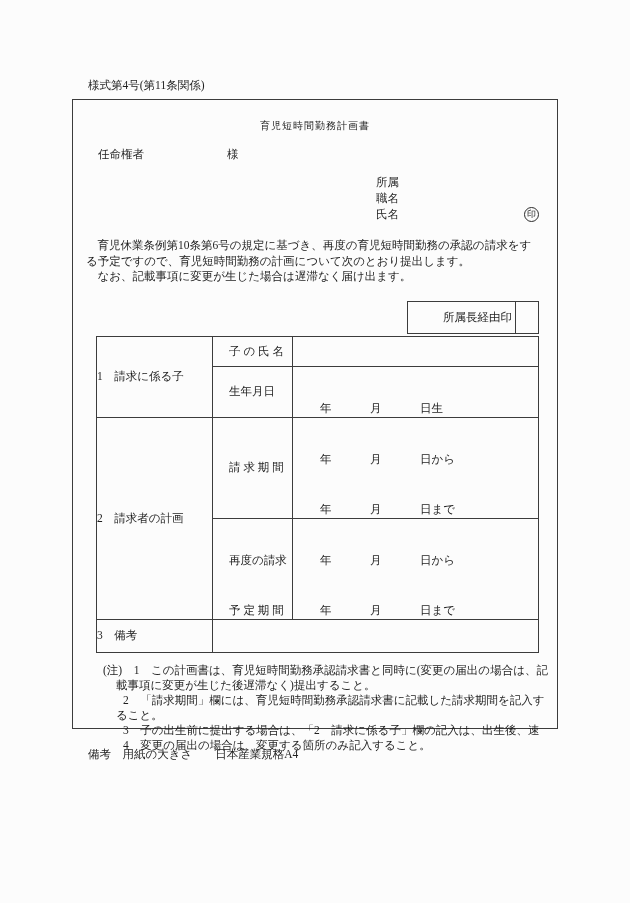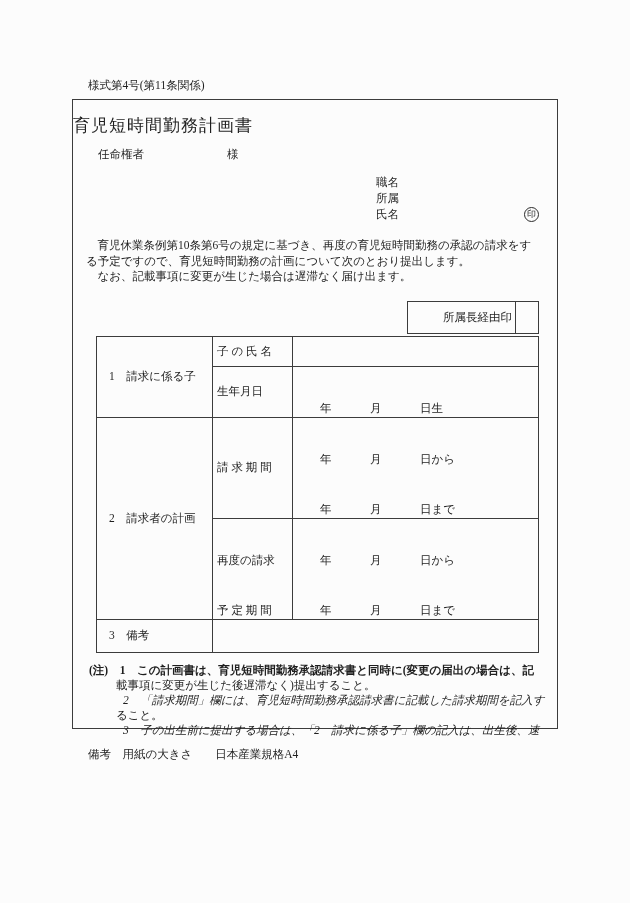--- a/index.html
+++ b/index.html
@@ -17,21 +17,21 @@
   .form-number { padding: 78px 0 6px 88px; }
 
   .form-box {
     margin-left: 72px;
     width: 486px;
     height: 630px;
     border: 1px solid #3c3c3c;
     padding-top: 18px;
   }
 
-  .title { font-size: 17px; line-height: 16px; letter-spacing: 1px; }
+  .title { text-align: center; font-size: 10px; line-height: 16px; letter-spacing: 1px; }
 
   .date-line { margin-top: 20px; text-align: right; padding-right: 17px; line-height: 16px; }
   .dl-y { margin-left: 30px; }
   .dl-m { margin-left: 34px; }
   .dl-d { margin-left: 26px; }
 
   .addressee { margin-top: 12px; margin-left: 25px; line-height: 16px; }
   .honorific { margin-left: 80px; }
 
   .applicant { margin-top: 12px; margin-left: 303px; width: 176px; }
@@ -60,30 +60,30 @@
   }
   .stamp-value { flex: 1; }
 
   table.main-table {
     margin-top: 2px; margin-left: 23px;
     border-collapse: collapse;
     width: 442px;
     table-layout: fixed;
   }
   .main-table td { border: 1px solid #3c3c3c; vertical-align: middle; padding: 0; }
-  .main-table td.sec { padding-left: 12px; }
-  .main-table td.lbl { padding-left: 4px; }
+  .main-table td.sec { padding-left: 0; }
+  .main-table td.lbl { padding-left: 16px; }
   .main-table td.val { padding-left: 27px; }
   .dpart { display: inline-block; width: 50px; }
   .dline { line-height: 17px; margin-top: 33px; }
 
   .notes { margin-top: 10px; }
   .notes div { line-height: 15px; white-space: nowrap; }
-  .n-first { margin-left: 16px; font-weight: bold; }
-  .n-item  { margin-left: 50px; font-style: italic; }
+  .n-first { margin-left: 30px; }
+  .n-item  { margin-left: 50px; }
   .n-cont  { margin-left: 43px; }
 
   .footer-note { margin-top: 18px; margin-left: 88px; }
 </style>
 </head>
 <body>
 
 <div class="page">
 
   <div class="form-number">様式第4号(第11条関係)</div>
@@ -93,24 +93,24 @@
     <div class="title">育児短時間勤務計画書</div>
 
 
     <div class="addressee">
       <span>任命権者</span>
       <span class="honorific">様</span>
     </div>
 
     <div class="applicant">
       <div class="app-line">
-        <span>職名</span>
+        <span>所属</span>
       </div>
       <div class="app-line">
-        <span>所属</span>
+        <span>職名</span>
       </div>
       <div class="app-line name-line">
         <span>氏名</span>
         <span class="seal">
           <span>印</span>
         </span>
       </div>
     </div>
 
     <div class="paragraph">
@@ -176,19 +176,20 @@
         </tr>
       </tbody>
     </table>
 
     <div class="notes">
       <div class="n-first">(注)　1　この計画書は、育児短時間勤務承認請求書と同時に(変更の届出の場合は、記</div>
       <div class="n-cont">載事項に変更が生じた後遅滞なく)提出すること。</div>
       <div class="n-item">2　「請求期間」欄には、育児短時間勤務承認請求書に記載した請求期間を記入す</div>
       <div class="n-cont">ること。</div>
       <div class="n-item">3　子の出生前に提出する場合は、「2　請求に係る子」欄の記入は、出生後、速</div>
+      <div class="n-item">4　変更の届出の場合は、変更する箇所のみ記入すること。</div>
     </div>
 
   </div>
 
   <div class="footer-note">備考　用紙の大きさ　　日本産業規格A4</div>
 
 </div>
 
 </body></html>

